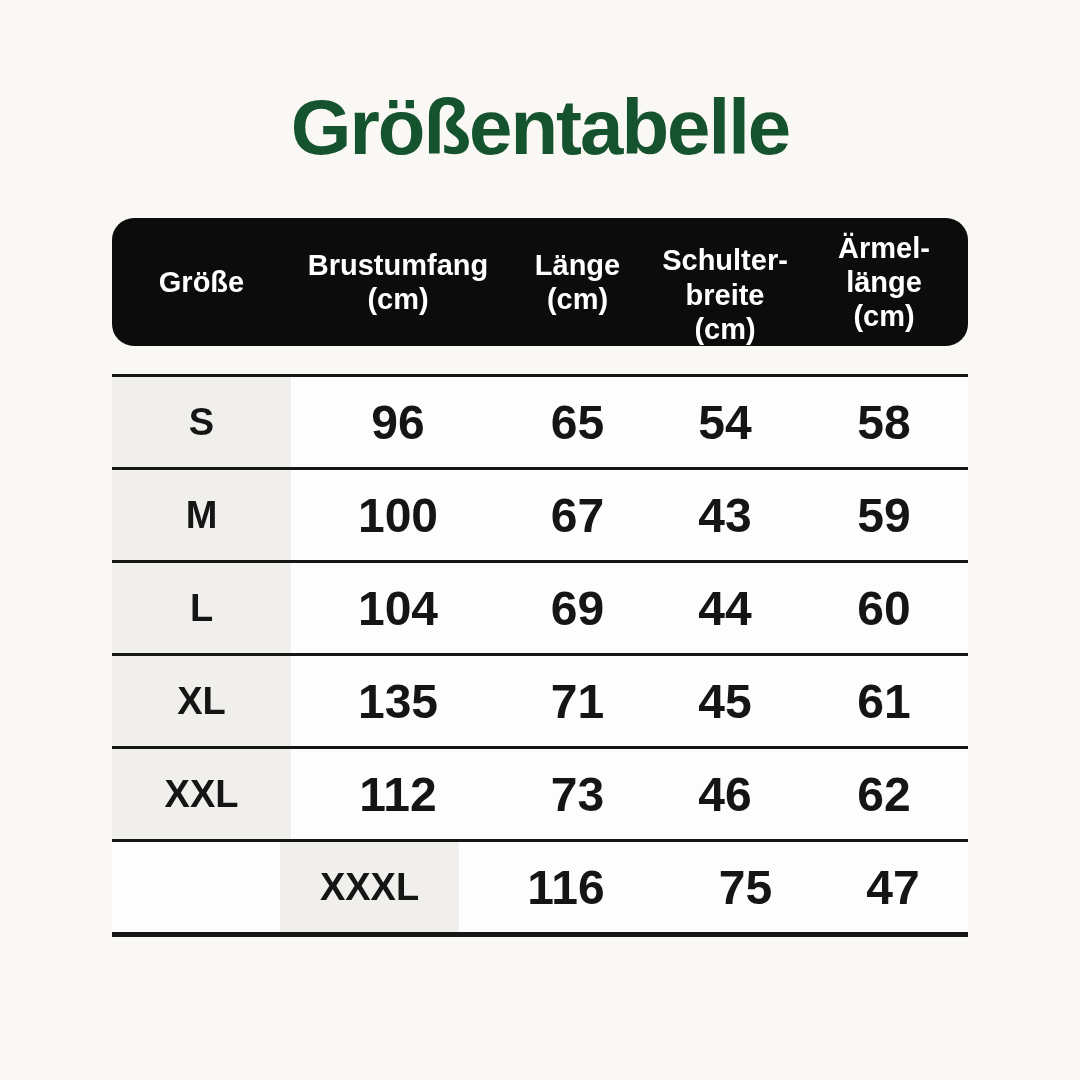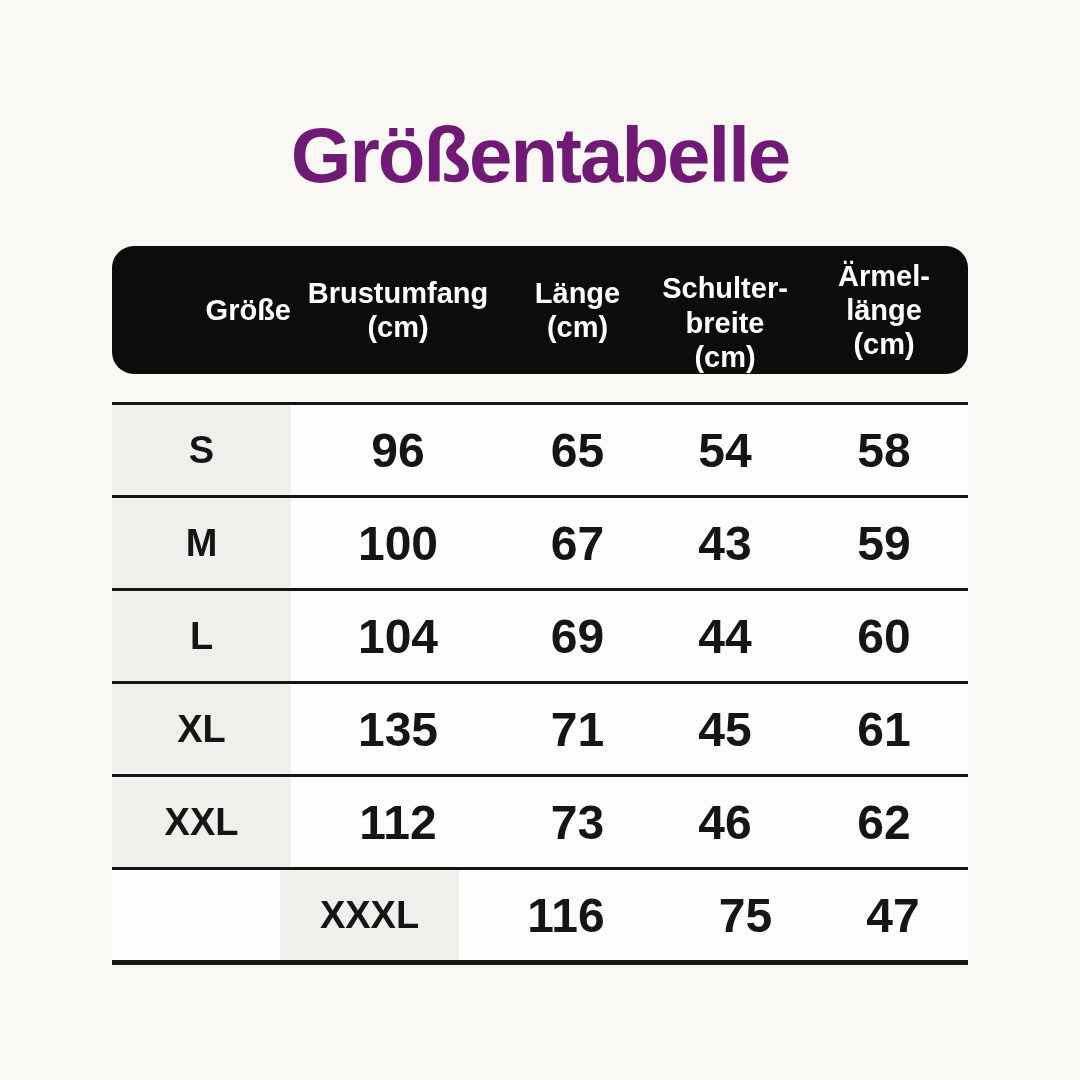--- a/index.html
+++ b/index.html
@@ -9,27 +9,27 @@
   body {
     width: 1080px;
     height: 1080px;
     background: #faf8f4;
     font-family: "Liberation Sans", "DejaVu Sans", sans-serif;
     color: #141414;
     overflow: hidden;
   }
   .page-title {
     margin: 0;
-    padding-top: 116px;
+    padding-top: 88px;
     text-align: center;
     font-size: 78px;
     line-height: 1.0;
     font-weight: 700;
     letter-spacing: -2px;
-    color: #701a75;
+    color: #14532d;
   }
   .table-wrap {
     width: 856px;
     margin: 0 auto;
   }
   .header-pill {
     margin-top: 52px;
     width: 856px;
     height: 128px;
     background: #0c0c0c;
@@ -43,21 +43,21 @@
     align-items: center;
     justify-content: center;
     color: #ffffff;
     font-size: 29px;
     font-weight: 700;
     line-height: 1.18;
     text-align: center;
   }
   .hline { display: block; }
   .hline:empty { display: none; }
-  .c1 { width: 179px; align-items: flex-end; }
+  .c1 { width: 179px; }
   .c2 { width: 214px; }
   .c3 { width: 145px; }
   .c4 { width: 150px; justify-content: flex-end; }
   .c5 { width: 168px; }
   .tbody {
     margin-top: 28px;
     border-top: 3px solid #161616;
   }
   .row {
     display: flex;

